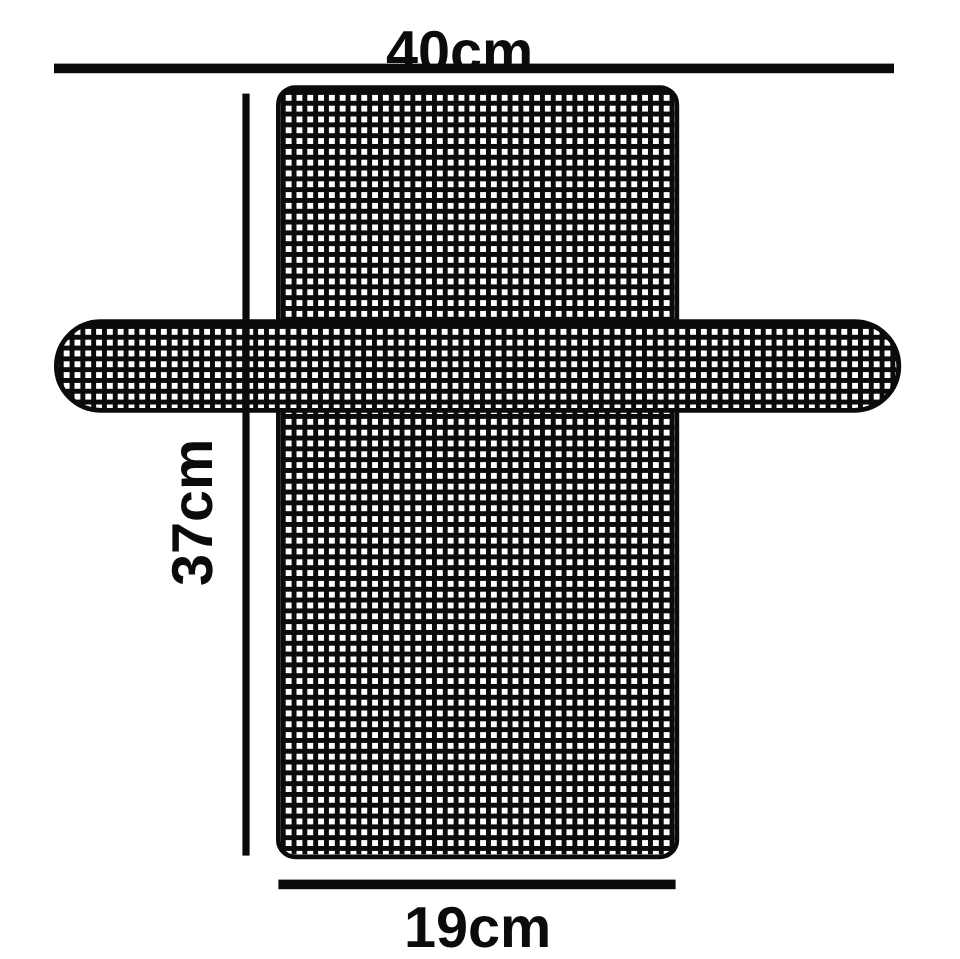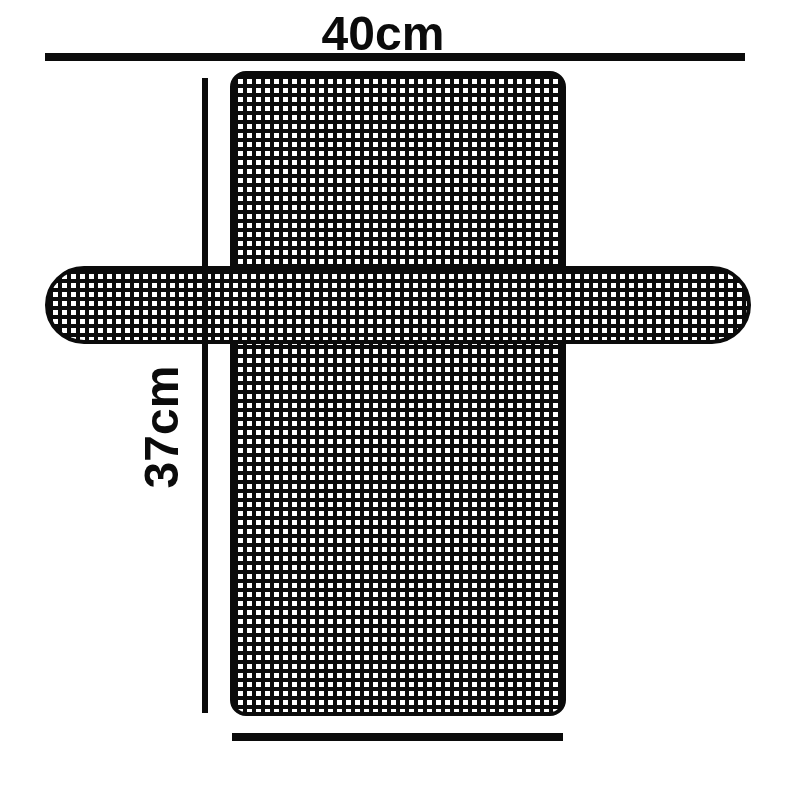--- a/index.html
+++ b/index.html
@@ -22,21 +22,21 @@
     position: absolute;
     color: var(--ink);
     font-size: 48px;
     font-weight: 700;
     letter-spacing: 0px;
     white-space: nowrap;
     line-height: 1;
     user-select: none;
   }
   .top-label {
-    left: 383px; top: 10px;
+    left: 383px; top: 20px;
     transform: translateX(-50%);
   }
   .side-label {
     left: 162px; top: 427px;
     transform: translate(-50%, -50%) rotate(-90deg);
   }
   .bottom-label {
     left: 398px; top: 750px;
     transform: translateX(-50%);
   }
@@ -77,14 +77,15 @@
   <div class="dim-label top-label">40cm</div>
   <div class="dim-line top-line"></div>
 
   <div class="mesh main-panel"></div>
   <div class="mesh side-strap"></div>
 
   <div class="dim-line vert-line"></div>
   <div class="dim-label side-label">37cm</div>
 
   <div class="dim-line bottom-line"></div>
+  <div class="dim-label bottom-label">19cm</div>
 
 </div>
 
 </body></html>

